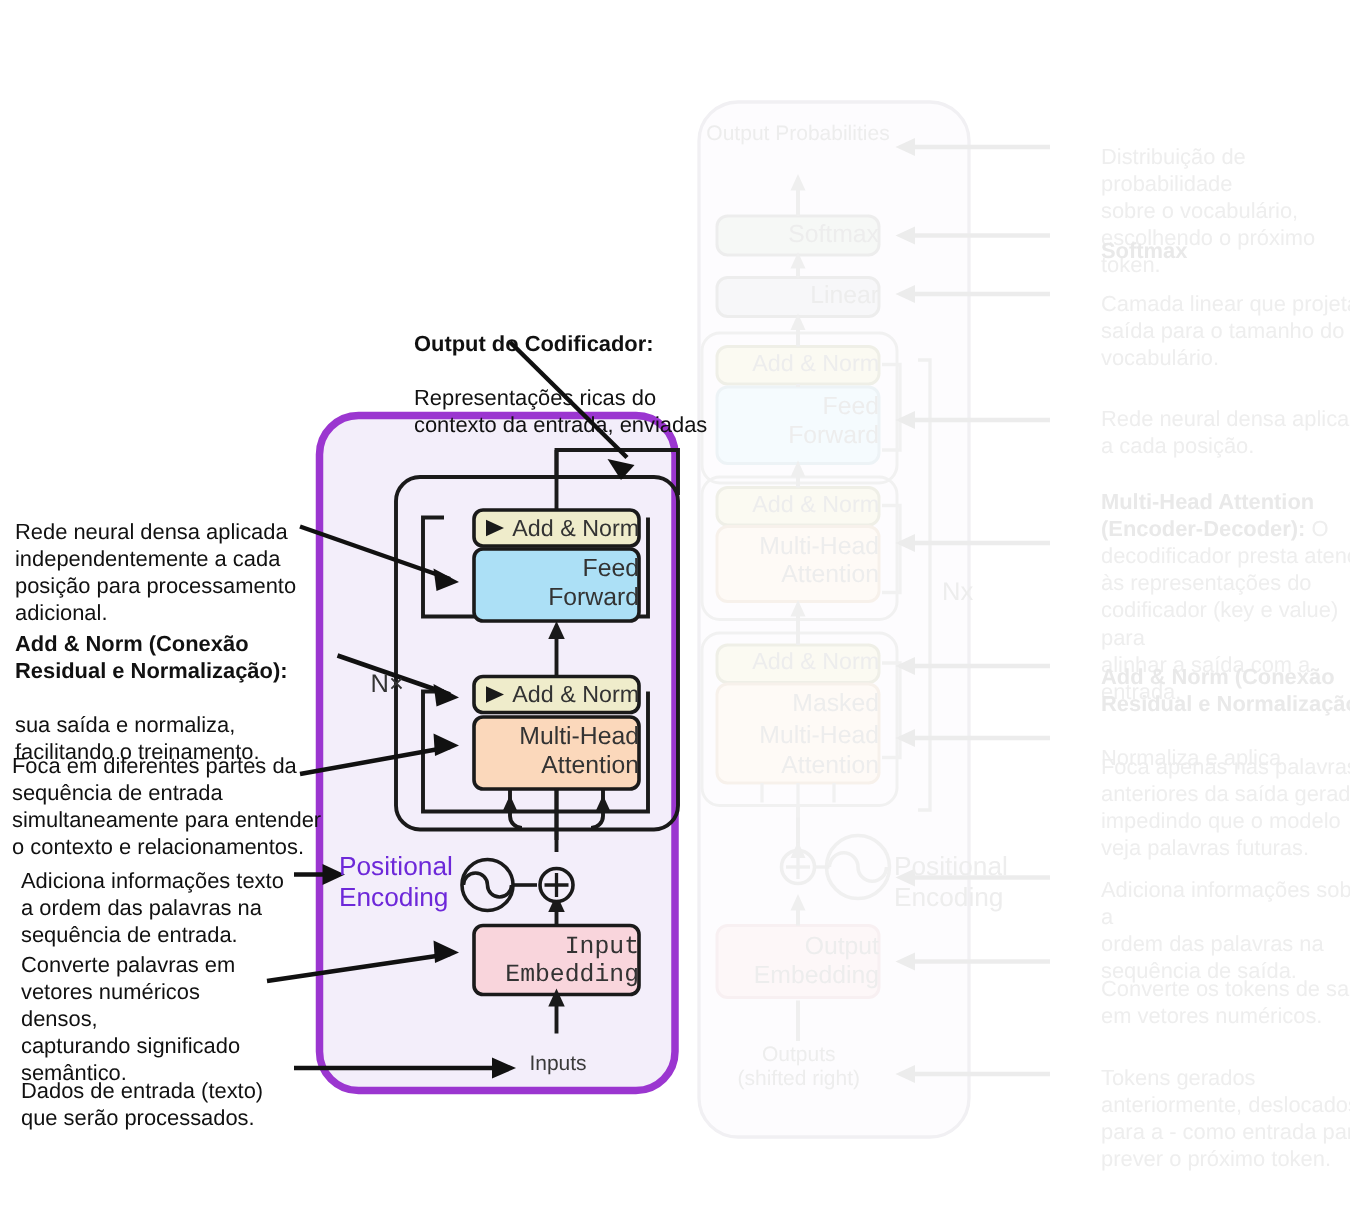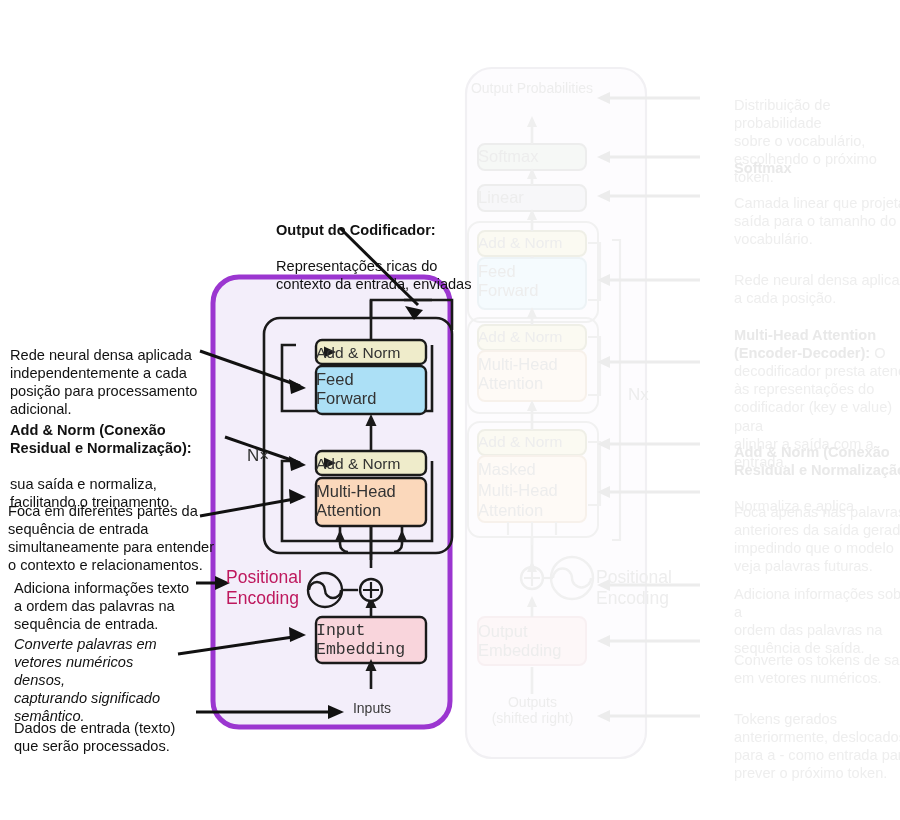--- a/index.html
+++ b/index.html
@@ -24,21 +24,21 @@
   .ann.r{text-align:left;}
   .ann.l{text-align:left;margin-left:24px;}
   .ann b{font-weight:bold;}
   .faded{color:#eeeeee;}
   .faded-strong{color:#e9e9e9;font-weight:bold;}
 
   .blk-label{
     position:absolute;
     font-size:16.5px;
     color:#333;
-    text-align:left;
+    text-align:right;
     line-height:1.15;
     pointer-events:none;
   }
   .blk-label.small{font-size:15.5px;}
   .io-label{
     position:absolute;
     font-size:14px;
     color:#3a3a3a;
     text-align:center;
     line-height:1.15;
@@ -46,21 +46,21 @@
   .io-label.dim{color:#ededed;}
   .nx{
     position:absolute;
     font-size:17px;
     color:#333;
   }
   .nx.dim{color:#ededed;}
   .pe-label{
     position:absolute;
     font-size:17.5px;
-    color:#be185d;
+    color:#6d28d9;
     line-height:1.18;
     text-align:left;
   }
   .pe-label.dim{color:#ededed;}
 </style>
 </head>
 <body>
 
 <div id="root">
 
@@ -292,21 +292,21 @@
 simultaneamente para entender
 o contexto e relacionamentos.</span>
   </div>
 
   <div class="ann r" style="left:14px;top:561px;width:182px;">
     <span>Adiciona informações texto
 a ordem das palavras na
 sequência de entrada.</span>
   </div>
 
-  <div class="ann r" style="left:14px;top:617px;width:164px;font-style:italic;">
+  <div class="ann r" style="left:14px;top:617px;width:164px;">
     <span>Converte palavras em
 vetores numéricos densos,
 capturando significado
 semântico.</span>
   </div>
 
   <div class="ann r" style="left:14px;top:701px;width:182px;">
     <span>Dados de entrada (texto)
 que serão processados.</span>
   </div>

